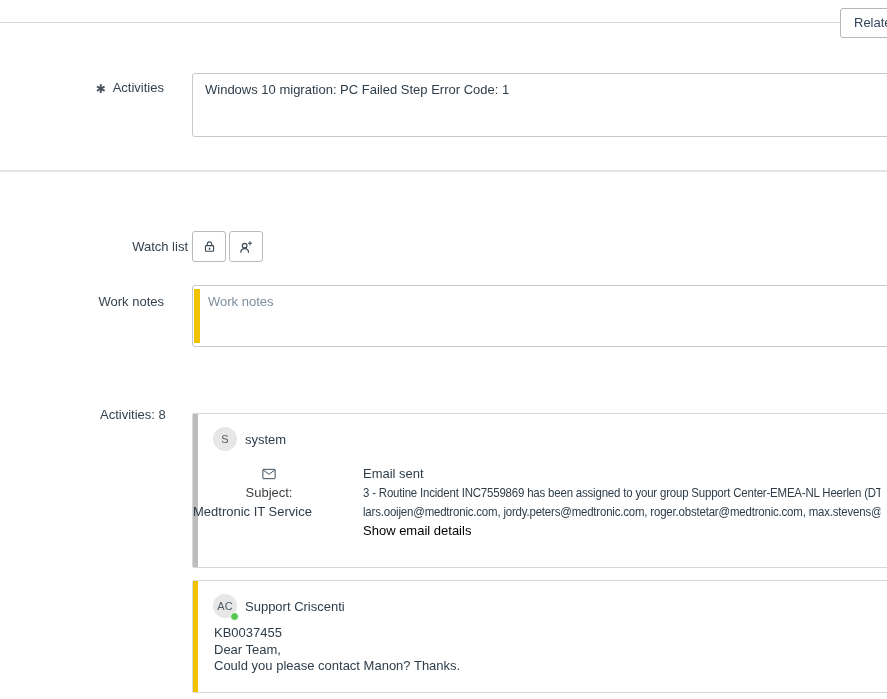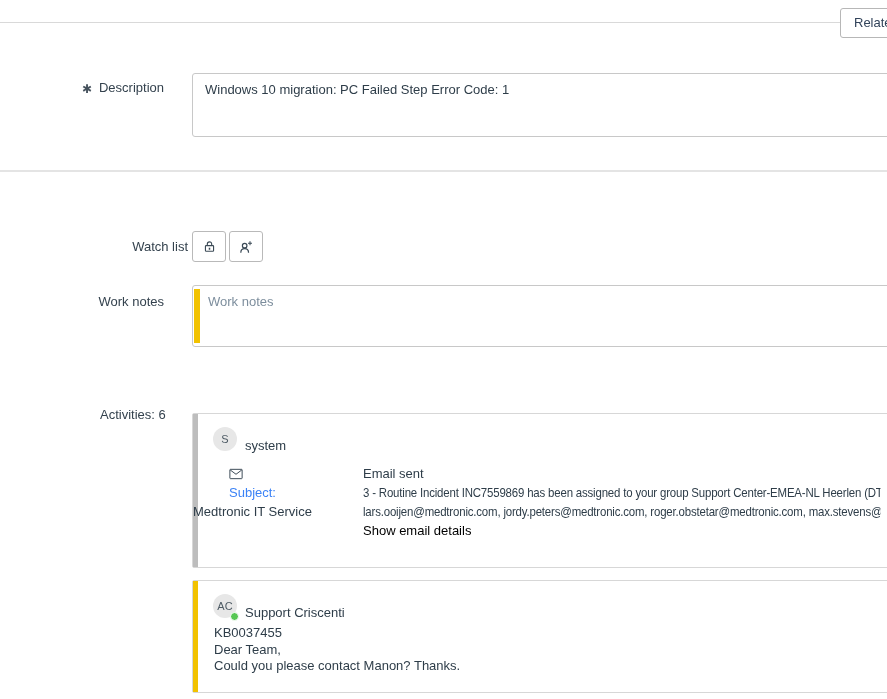--- a/index.html
+++ b/index.html
@@ -95,32 +95,31 @@
   .avatar {
     position: absolute; left: 20px; top: 13px; width: 24px; height: 24px;
     border-radius: 50%; background: #e7e7e7; color: #4d5a64;
     font-size: 11px; display: flex; align-items: center; justify-content: center;
   }
   .presence-dot {
     position: absolute; right: -2px; bottom: -3px; width: 9px; height: 9px;
     border-radius: 50%; background: #57c754; border: 1px solid #ffffff;
   }
   .author-name {
-    position: absolute; left: 52px; top: 24px; font-size: 13px; color: #2e3d49;
+    position: absolute; left: 52px; top: 18px; font-size: 13px; color: #2e3d49;
   }
 
   .email-grid {
     position: absolute; left: 0; top: 50px; right: 0;
     display: grid; grid-template-columns: 170px 1fr;
     row-gap: 0; line-height: 19px; font-size: 13px;
   }
   .email-key {
-    text-align: left; padding-right: 18px; color: #3b82f6;
+    text-align: center; padding-right: 18px; color: #404040;
     white-space: nowrap;
-    margin-left: 36px;
   }
   .email-val {
     color: #2e3d49; white-space: nowrap; overflow: hidden;
   }
   .email-val--long {
     transform: scaleX(0.88); transform-origin: 0 50%;
     letter-spacing: -0.2px;
   }
   .envelope-wrap { display: inline-block; transform: translateY(2px); }
   .email-link {
@@ -135,21 +134,21 @@
 </style>
 </head>
 <body>
 
 <div class="screen">
 
   <div class="tabstrip-line"></div>
   <button class="related-tab">Related</button>
 
   <div class="field-label" style="top: 80px;">
-    <span class="required-marker">✱</span><span>Description</span>
+    <span class="required-marker">✱</span><span>Activities</span>
   </div>
   <textarea class="desc-box" spellcheck="false" style="">Windows 10 migration: PC Failed Step Error Code: 1</textarea>
 
   <div class="divider"></div>
 
   <div class="field-label" style="top: 239px; margin-left: 24px;">Watch list</div>
   <button class="iconbtn" style="left: 192px;">
     <span>
       <svg width="15" height="15" viewBox="0 0 24 24" fill="none" stroke="#3b4a56" stroke-width="1.8">
         <rect x="5.5" y="10.5" width="13" height="9" rx="1.2"></rect>
@@ -167,21 +166,21 @@
       </svg>
     </span>
   </button>
 
   <div class="field-label" style="top: 294px;">Work notes</div>
   <div class="worknotes-box">
     <div class="worknotes-stripe"></div>
     <textarea class="worknotes-input" spellcheck="false" placeholder="Work notes" style=""></textarea>
   </div>
 
-  <div class="activities-label">Activities: 6</div>
+  <div class="activities-label">Activities: 8</div>
 
   <div class="activity-card" style="top: 413px; height: 155px;">
     <div class="card-stripe" style="background:#bdbdbd;"></div>
     <div class="avatar">S</div>
     <div class="author-name">system</div>
     <div class="email-grid">
       <div class="email-key">
         <span class="envelope-wrap">
           <svg width="14" height="12" viewBox="0 0 24 19" fill="none" stroke="#3d4b57" stroke-width="1.7">
             <rect x="1.5" y="1.5" width="21" height="16" rx="1"></rect>

